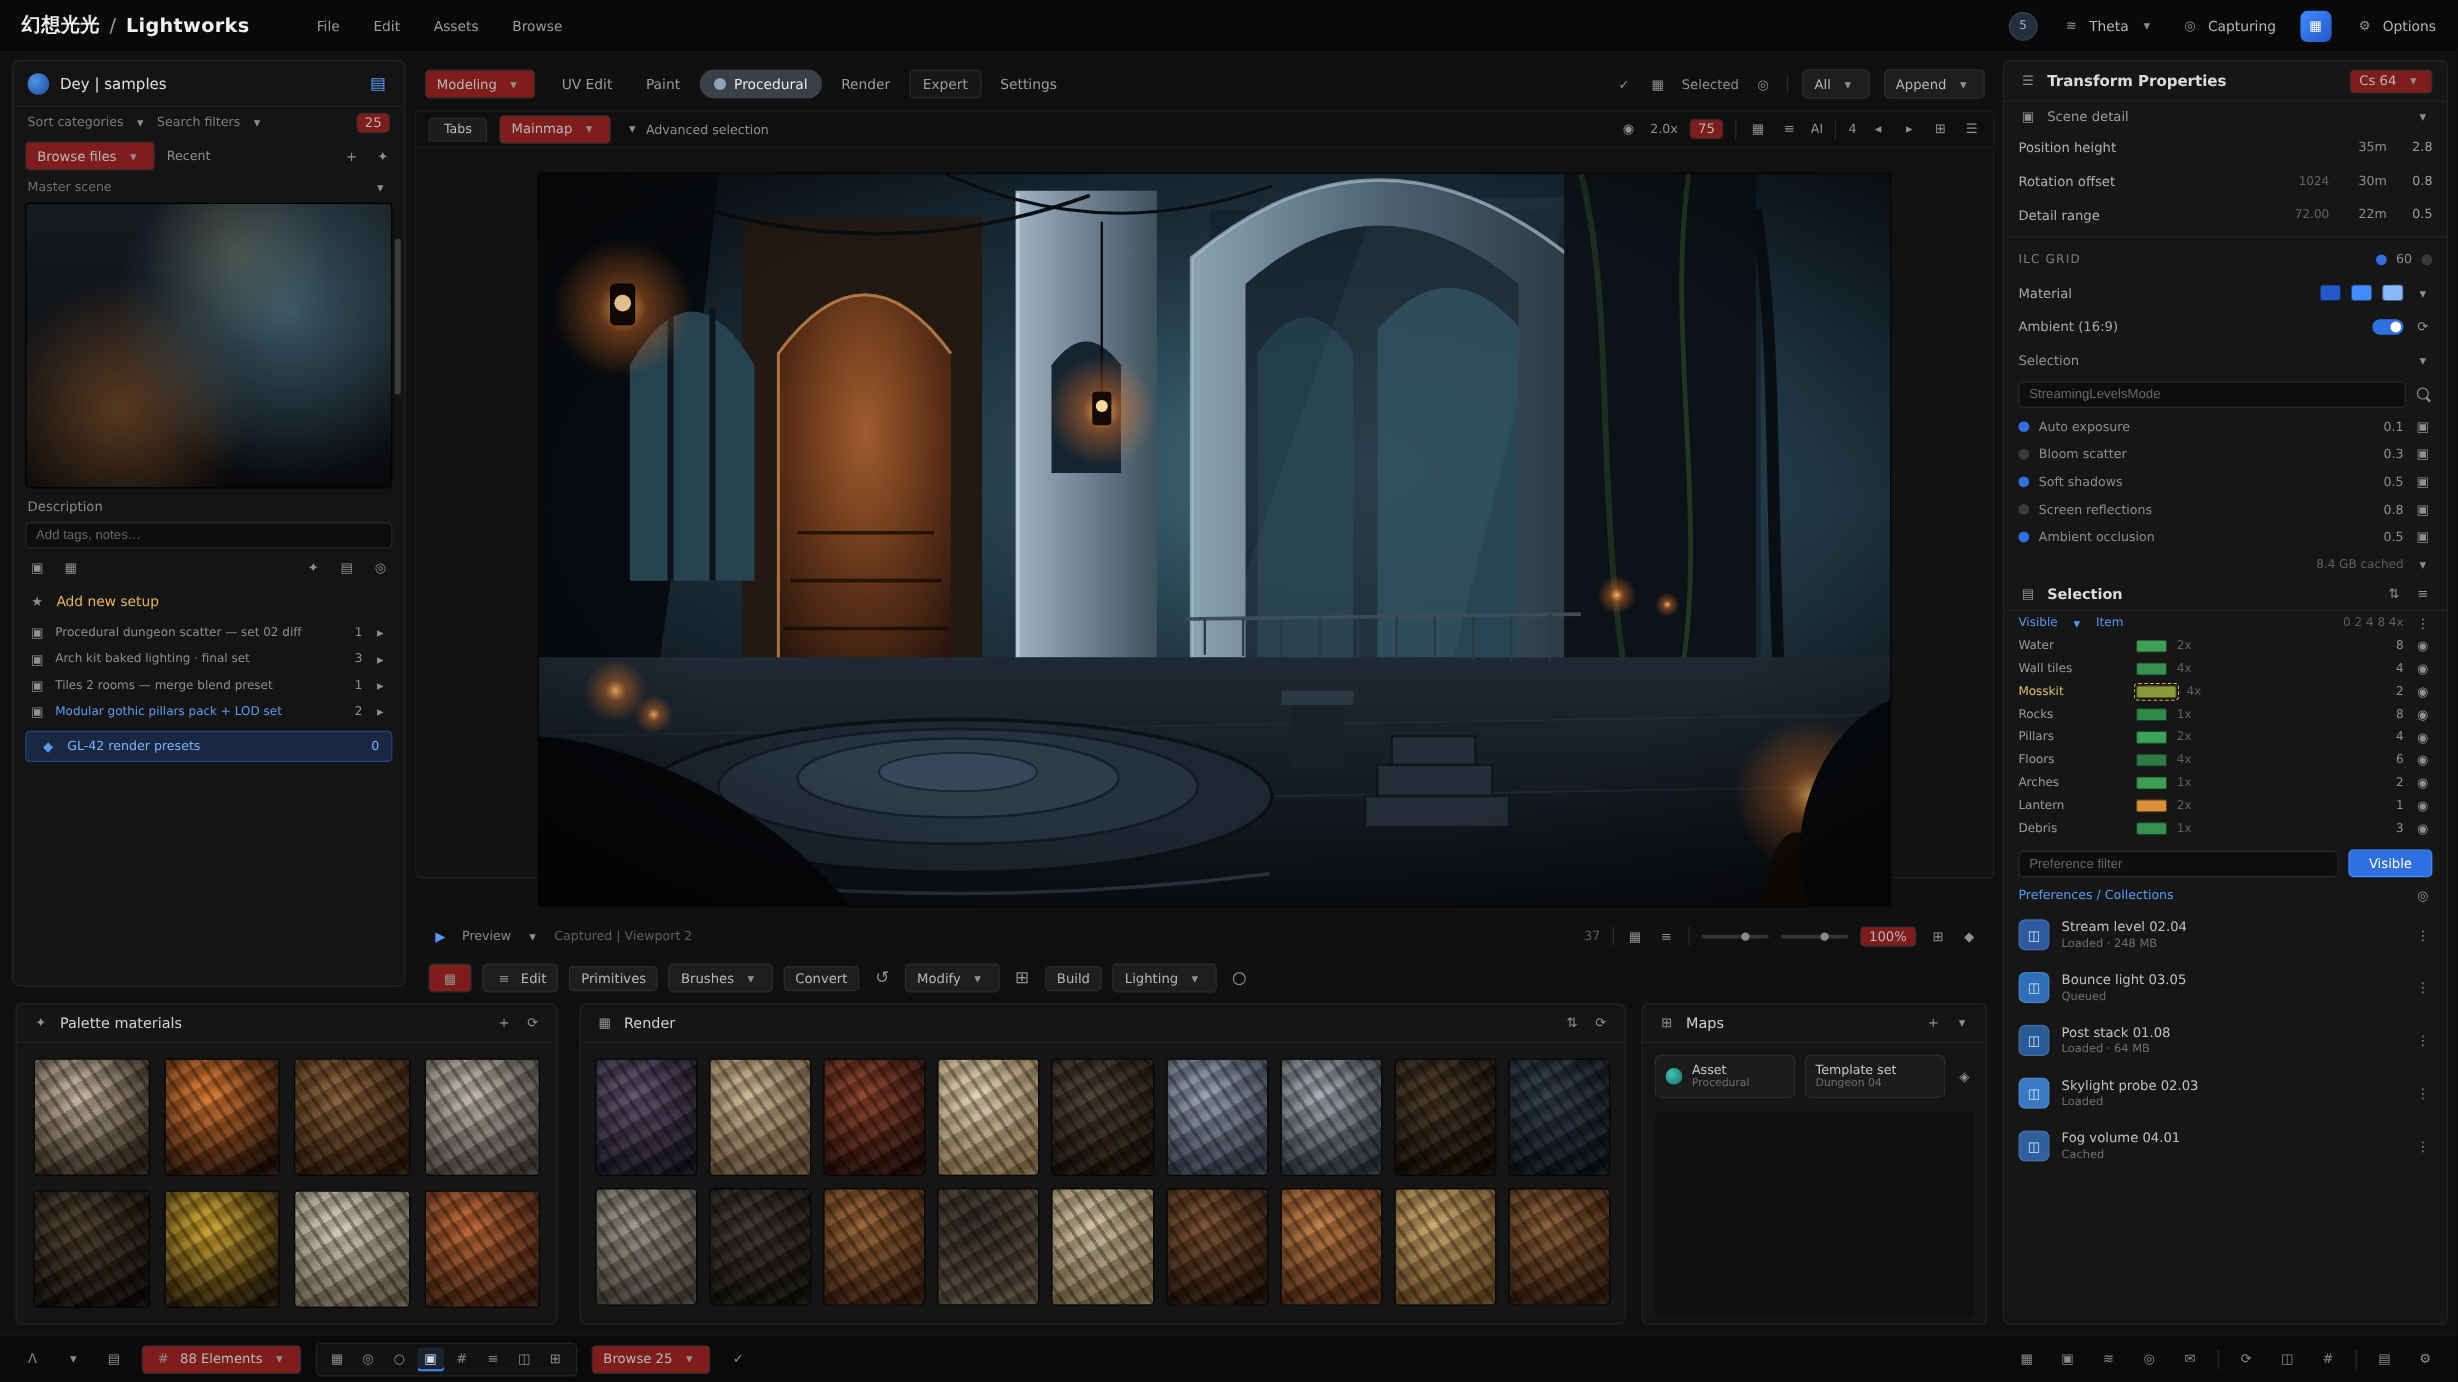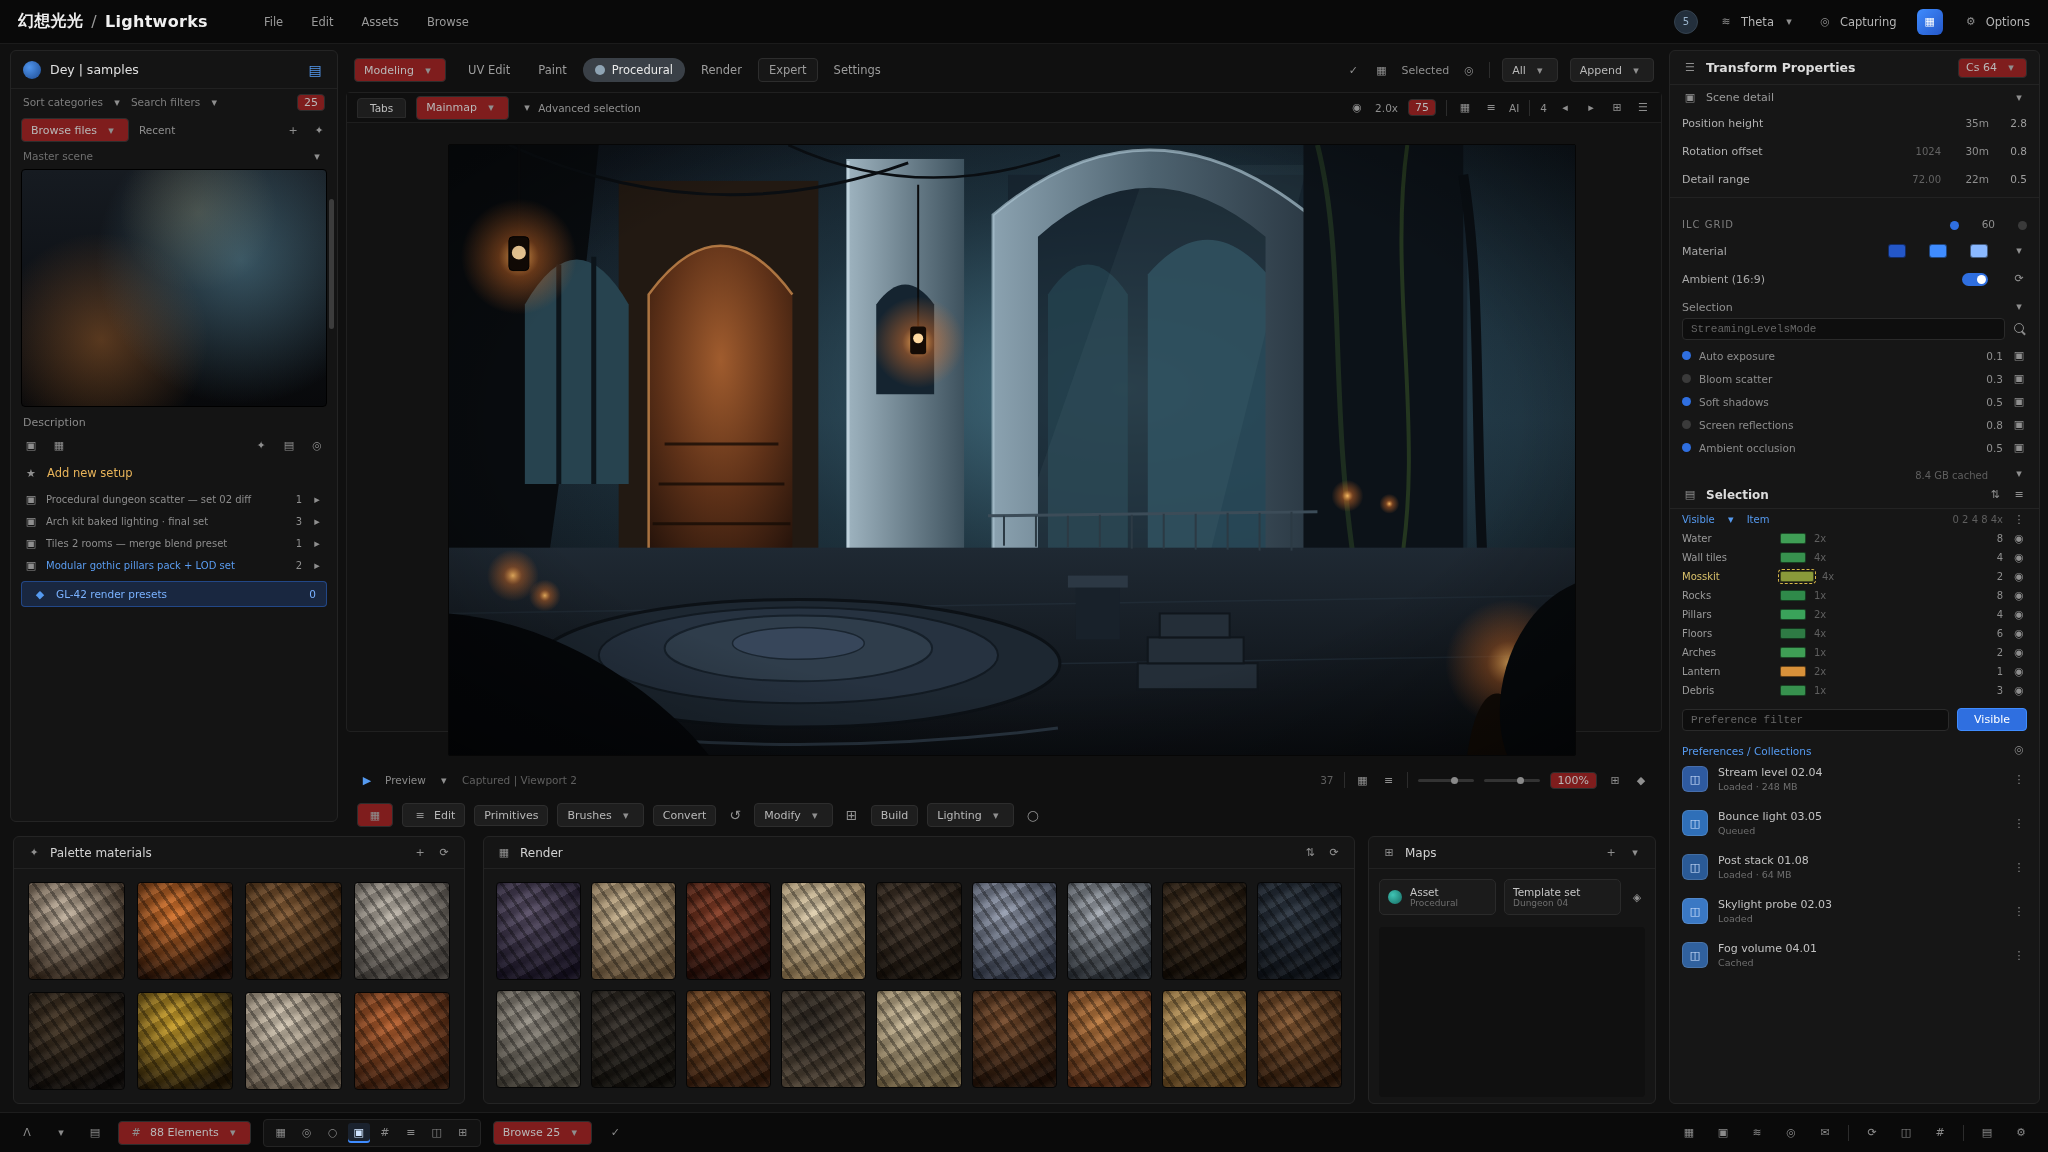--- a/index.html
+++ b/index.html
@@ -14,21 +14,21 @@
 .blue{color:#559af0}
 .orange{color:#e8a23c}
 .icon{display:inline-flex;align-items:center;justify-content:center;min-width:16px;height:16px;font-size:11px;color:#8f8f8f;line-height:1}
 .icon.lg{min-width:20px;height:20px;font-size:14px}
 .icon.blue{color:#559af0}
 .chip{display:inline-flex;align-items:center;gap:6px;background:#1e1e1e;border:1px solid #2d2d2d;border-radius:4px;padding:3px 9px;font-size:11px;color:#b8b8b8;white-space:nowrap}
 .chip.dark{background:#7f1d1d}
 .vsep{width:1px;height:16px;background:#2c2c2c}
 .panel{position:absolute;background:#151515;border:1px solid #242424;border-radius:6px;overflow:hidden}
 .phead{height:32px;display:flex;align-items:center;gap:8px;padding:0 12px;border-bottom:1px solid #222;font-size:12px;color:#d2d2d2}
-.tinput{flex:1;background:#0e0e0e;border:1px solid #2a2a2a;border-radius:4px;color:#9a9a9a;font-size:11px;padding:4px 8px;font-family:Liberation Mono, monospace;outline:none;min-width:0}
+.tinput{flex:1;background:#0e0e0e;border:1px solid #2a2a2a;border-radius:4px;color:#9a9a9a;font-size:11px;padding:4px 8px;font-family:Liberation Sans, sans-serif;outline:none;min-width:0}
 .tinput::placeholder{color:#666}
 .toggle{width:26px;height:13px;border-radius:7px;background:#2c2c2c;position:relative;flex:none}
 .toggle::after{content:"";position:absolute;width:9px;height:9px;border-radius:50%;background:#777;top:2px;left:2px}
 .toggle.on{background:#2f6fe0}
 .toggle.on::after{left:15px;background:#fff}
 .mag{position:relative;width:14px;height:14px;flex:none}
 .mag::before{content:"";position:absolute;width:8px;height:8px;border:1.5px solid #8a8a8a;border-radius:50%;left:1px;top:1px}
 .mag::after{content:"";position:absolute;width:5px;height:1.5px;background:#8a8a8a;transform:rotate(45deg);left:8px;top:10px}
 
 
@@ -87,21 +87,21 @@
 
 
 #right-panel{left:1669px;top:50px;width:371px;height:1054px;background:#161616}
 .rp-head{height:34px;display:flex;align-items:center;gap:8px;padding:0 12px;border-bottom:1px solid #232323}
 .rp-title{font-size:12.5px;font-weight:bold;color:#dcdcdc}
 .rp-sec{height:24px;display:flex;align-items:center;gap:8px;padding:0 12px;font-size:11px;color:#9a9a9a}
 .prop-row{height:28px;display:flex;align-items:center;padding:0 12px;font-size:11px;color:#b0b0b0}
 .prop-sub{margin-left:auto;font-size:10px;color:#636363;width:50px;text-align:right}
 .prop-v1{width:48px;text-align:right;color:#8f8f8f;font-size:10.5px}
 .prop-v2{width:38px;text-align:right;font-size:10.5px;color:#9f9f9f}
-.rp-row{height:28px;display:flex;align-items:flex-end;gap:23px;padding:0 12px;font-size:11px;color:#a8a8a8}
+.rp-row{height:28px;display:flex;align-items:center;gap:8px;padding:0 12px;font-size:11px;color:#a8a8a8}
 .rp-div{height:1px;background:#222;margin:4px 0}
 .mat-chip{width:18px;height:14px;border-radius:3px;border:1px solid rgba(0,0,0,.5)}
 .check-row{height:23px;display:flex;align-items:center;gap:8px;padding:0 12px;font-size:10.5px;color:#8d8d8d}
 .dotled{width:9px;height:9px;border-radius:50%;background:#3a3a3a;flex:none}
 .dotled.on{background:#2f6fe0}
 .sel-cols{height:20px;display:flex;align-items:center;gap:8px;padding:0 12px;font-size:10px}
 .sel-row{height:19px;display:flex;align-items:center;gap:8px;padding:0 12px;font-size:10px;color:#9a9a9a}
 .sel-name{width:90px;white-space:nowrap;overflow:hidden;text-overflow:ellipsis}
 .sel-chip{width:26px;height:11px;border-radius:2px;border:1px solid rgba(0,0,0,.55);flex:none}
 .sel-row.hl{color:#d8c06a}
@@ -243,20 +243,23 @@
     </div>
     <div class="lp-sec">
       <span>Master scene</span>
       <span class="grow"></span>
       <span class="icon">▾</span>
     </div>
     <div id="asset-thumb"></div>
     <div id="lp-scroll"></div>
     <div class="lp-desc">
       <span>Description</span>
+    </div>
+    <div class="lp-input-row">
+      <input class="tinput" placeholder="Add tags, notes…" style="">
     </div>
     <div class="lp-iconrow">
       <span class="icon">▣</span>
       <span class="icon">▦</span>
       <span class="grow"></span>
       <span class="icon">✦</span>
       <span class="icon">▤</span>
       <span class="icon">◎</span>
     </div>
     <div class="lp-star">

